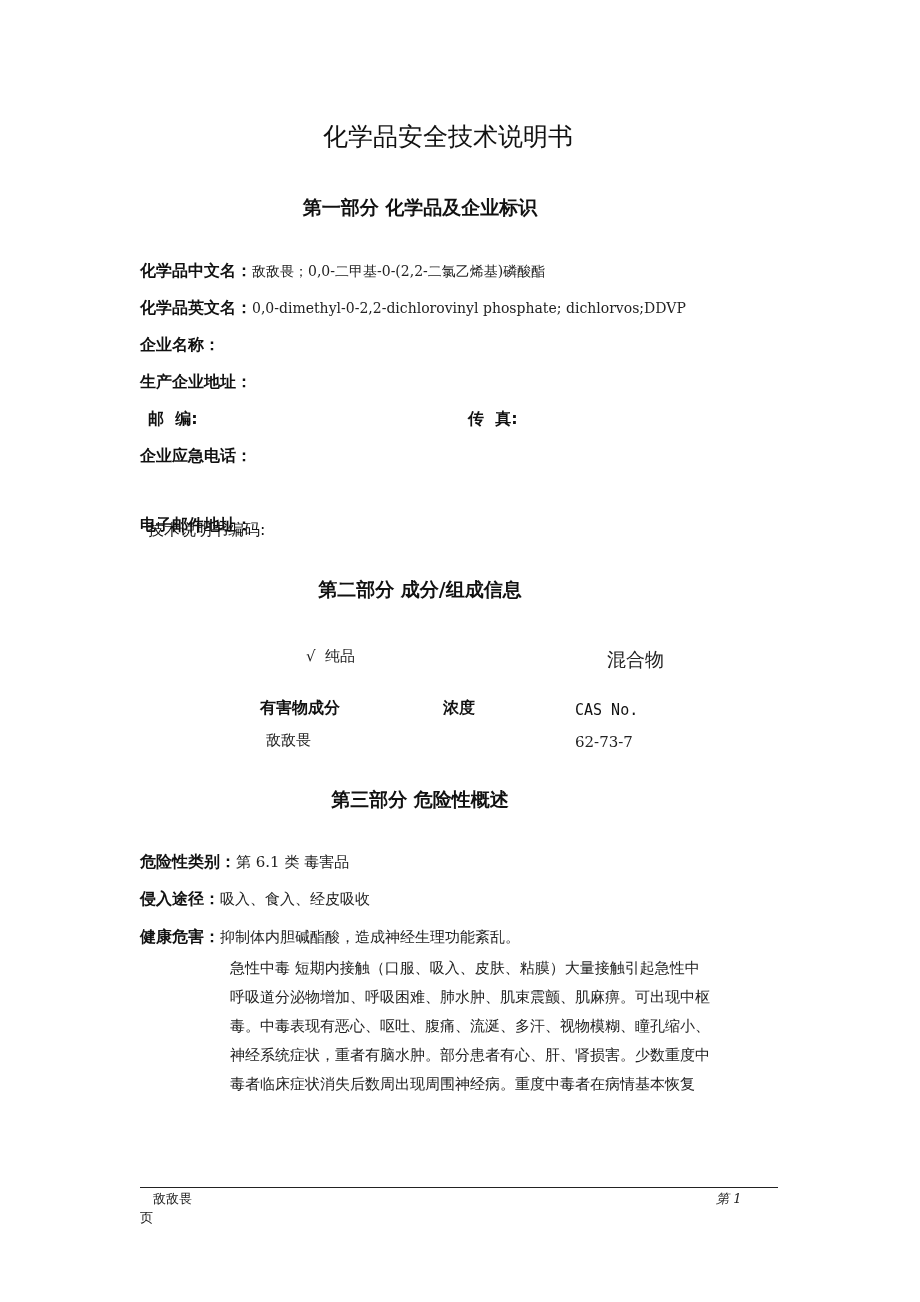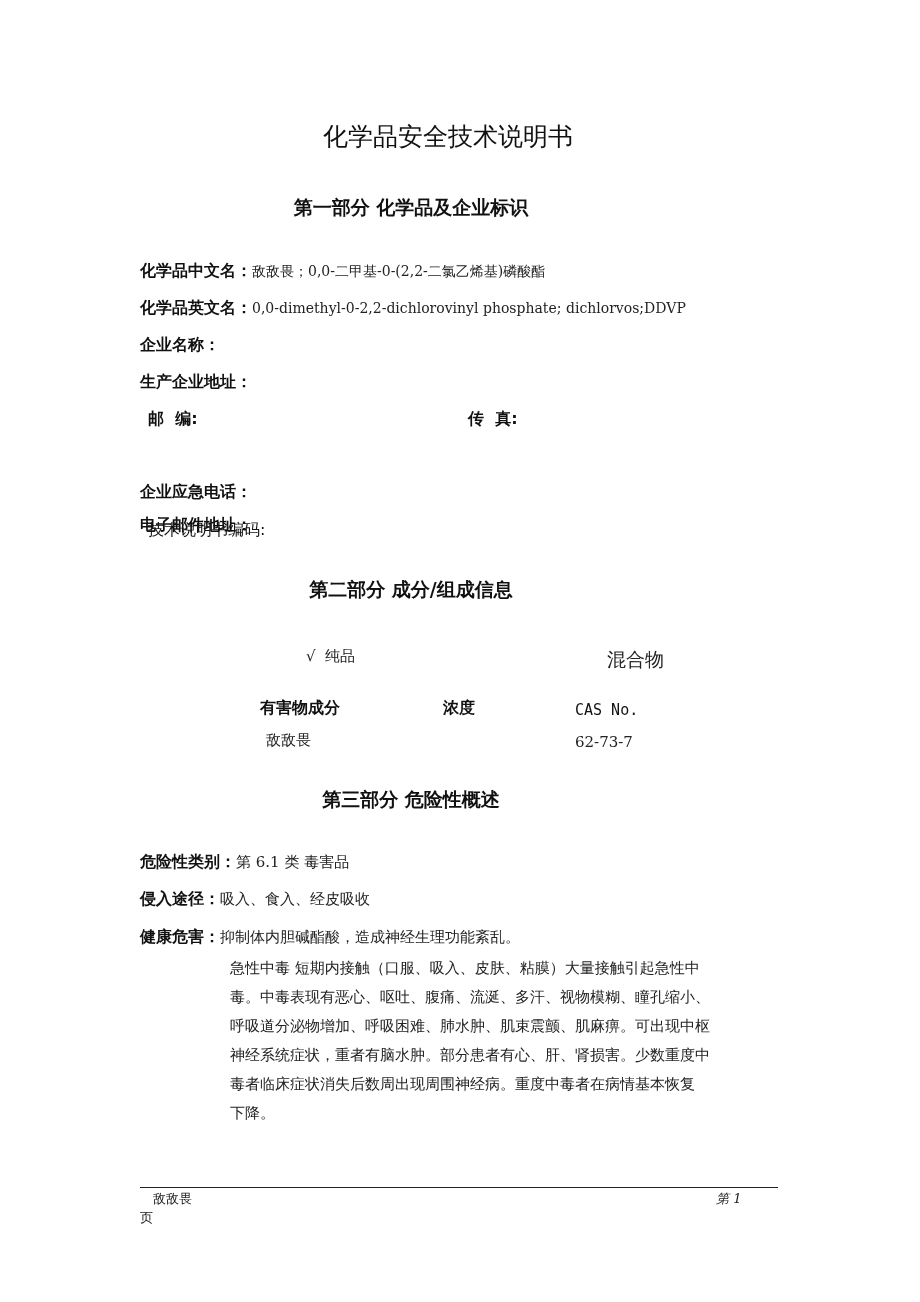--- a/index.html
+++ b/index.html
@@ -1,19 +1,19 @@
 <!DOCTYPE html>
 <html><head>
 <meta charset="utf-8">
 <style>
   html, body { margin:0; padding:0; background:#ffffff; }
   body { width:920px; height:1302px; position:relative; overflow:hidden; color:#111; font-family:"DejaVu Serif","Liberation Serif",serif; }
   .abs { position:absolute; white-space:nowrap; }
   .title { left:0; width:896px; text-align:center; top:120px; font-family:"DejaVu Sans","Liberation Sans",sans-serif; font-size:25px; color:#111; }
-  .h2 { left:5px; width:812px; text-align:center; font-family:"DejaVu Sans","Liberation Sans",sans-serif; font-size:19px; font-weight:bold; color:#111; }
+  .h2 { left:14px; width:812px; text-align:center; font-family:"DejaVu Sans","Liberation Sans",sans-serif; font-size:19px; font-weight:bold; color:#111; }
   .lbl { font-family:"DejaVu Sans","Liberation Sans",sans-serif; font-weight:bold; font-size:16px; }
   .lbl-plain { font-family:"DejaVu Sans","Liberation Sans",sans-serif; font-size:16px; }
   .val { font-family:"DejaVu Serif","Liberation Serif",serif; font-size:14px; color:#222; }
   .row { left:140px; font-size:16px; line-height:20px; }
   .para { left:230px; width:560px; font-family:"DejaVu Serif","Liberation Serif",serif; font-size:15px; line-height:29px; color:#222; white-space:normal; }
   .para span { display:block; white-space:nowrap; }
   .footer-line { left:140px; width:638px; top:1187px; height:0; border-top:1.5px solid #222; }
   .ft { font-family:"DejaVu Serif","Liberation Serif",serif; font-size:13px; color:#222; }
 </style>
 </head>
@@ -36,21 +36,21 @@
   </div>
   <div class="abs row" style="top:372px;">
     <span class="lbl">生产企业地址：</span>
   </div>
   <div class="abs row" style="top:409px; left:148px;">
     <span class="lbl" style="white-space:pre;">邮  编:</span>
   </div>
   <div class="abs row" style="top:409px; left:468px;">
     <span class="lbl" style="white-space:pre;">传  真:</span>
   </div>
-  <div class="abs row" style="top:446px;margin-top:36px;">
+  <div class="abs row" style="top:446px;">
     <span class="lbl">企业应急电话：</span>
   </div>
   <div class="abs row" style="top:483px;margin-top:32px;">
     <span class="lbl">电子邮件地址：</span>
   </div>
   <div class="abs row" style="top:520px; left:148px;">
     <span class="lbl-plain">技术说明书编码:</span>
   </div>
 
   <div class="abs h2" style="top:577px;">第二部分  成分/组成信息</div>
@@ -79,25 +79,24 @@
   </div>
   <div class="abs row" style="top:889px;">
     <span class="lbl">侵入途径：</span><span class="val" style="font-size:15px;">吸入、食入、经皮吸收</span>
   </div>
   <div class="abs row" style="top:927px;">
     <span class="lbl">健康危害：</span><span class="val" style="font-size:15px;">抑制体内胆碱酯酸，造成神经生理功能紊乱。</span>
   </div>
 
   <div class="abs para" style="top:954px;">
     <span>急性中毒 短期内接触（口服、吸入、皮肤、粘膜）大量接触引起急性中</span>
+    <span>呼吸道分泌物增加、呼吸困难、肺水肿、肌束震颤、肌麻痹。可出现中枢</span>
     <span>毒。中毒表现有恶心、呕吐、腹痛、流涎、多汗、视物模糊、瞳孔缩小、</span>
-    <span>呼吸道分泌物增加、呼吸困难、肺水肿、肌束震颤、肌麻痹。可出现中枢</span>
     <span>神经系统症状，重者有脑水肿。部分患者有心、肝、肾损害。少数重度中</span>
     <span>毒者临床症状消失后数周出现周围神经病。重度中毒者在病情基本恢复</span>
-    <span>下降。</span>
   </div>
 
   <div class="abs footer-line"></div>
   <div class="abs ft" style="top:1190px; left:153px;">敌敌畏</div>
   <div class="abs ft" style="top:1190px; left:716px;font-style:italic;">第 1</div>
   <div class="abs ft" style="top:1209px; left:140px;">页</div>
 
 </div>
 
 </body></html>

